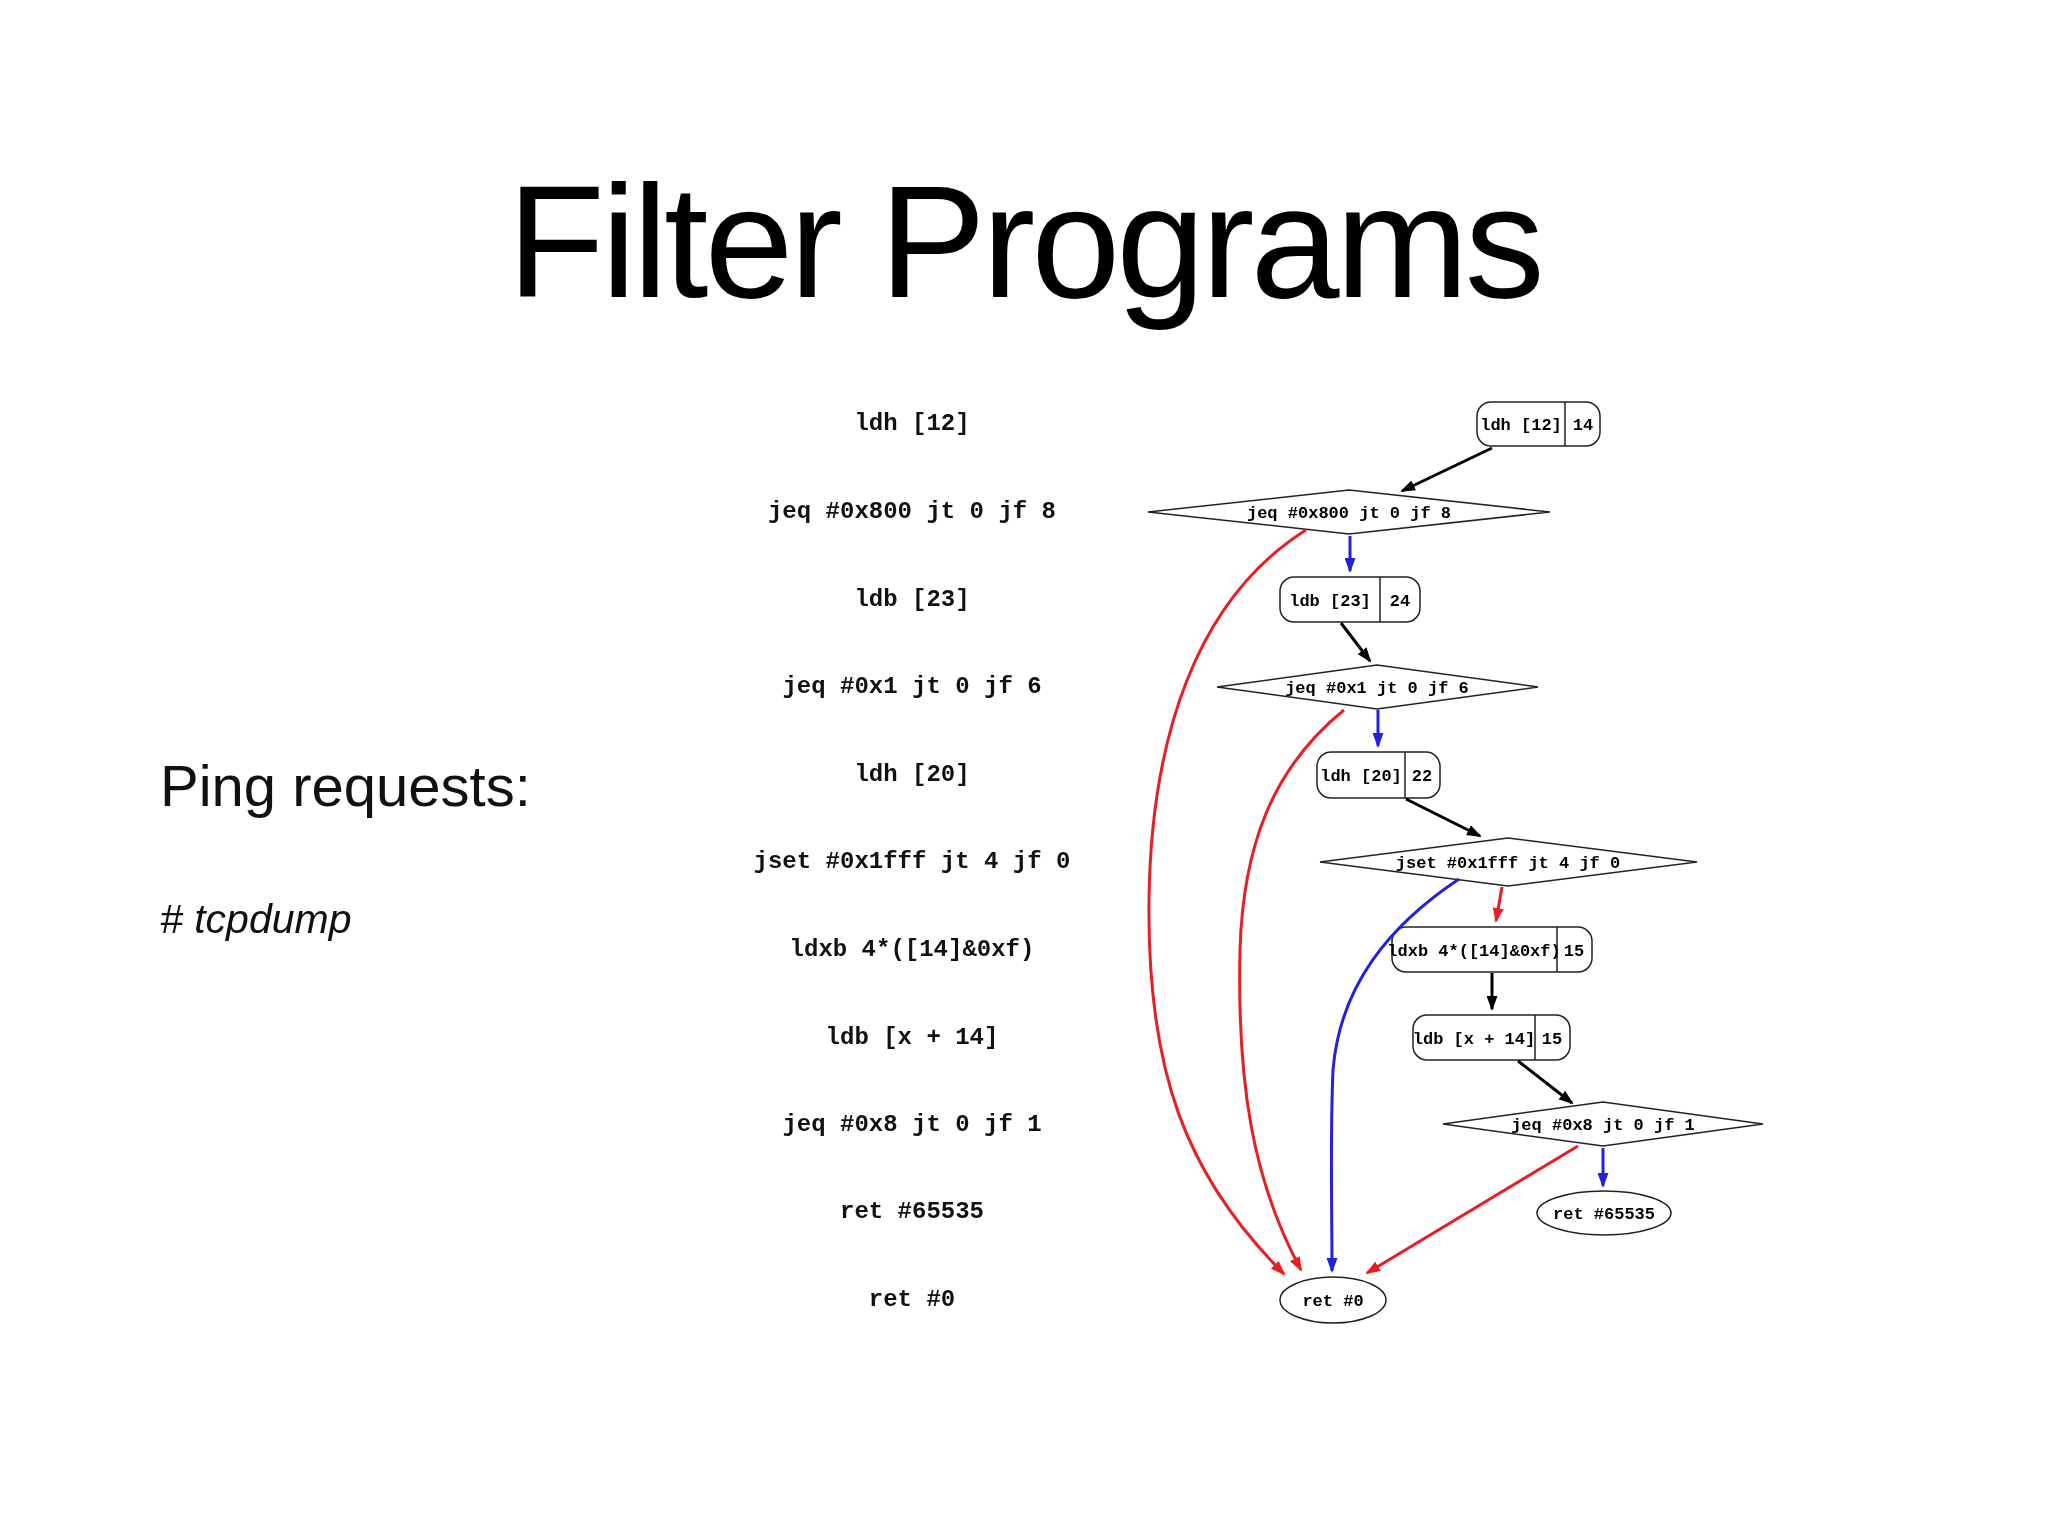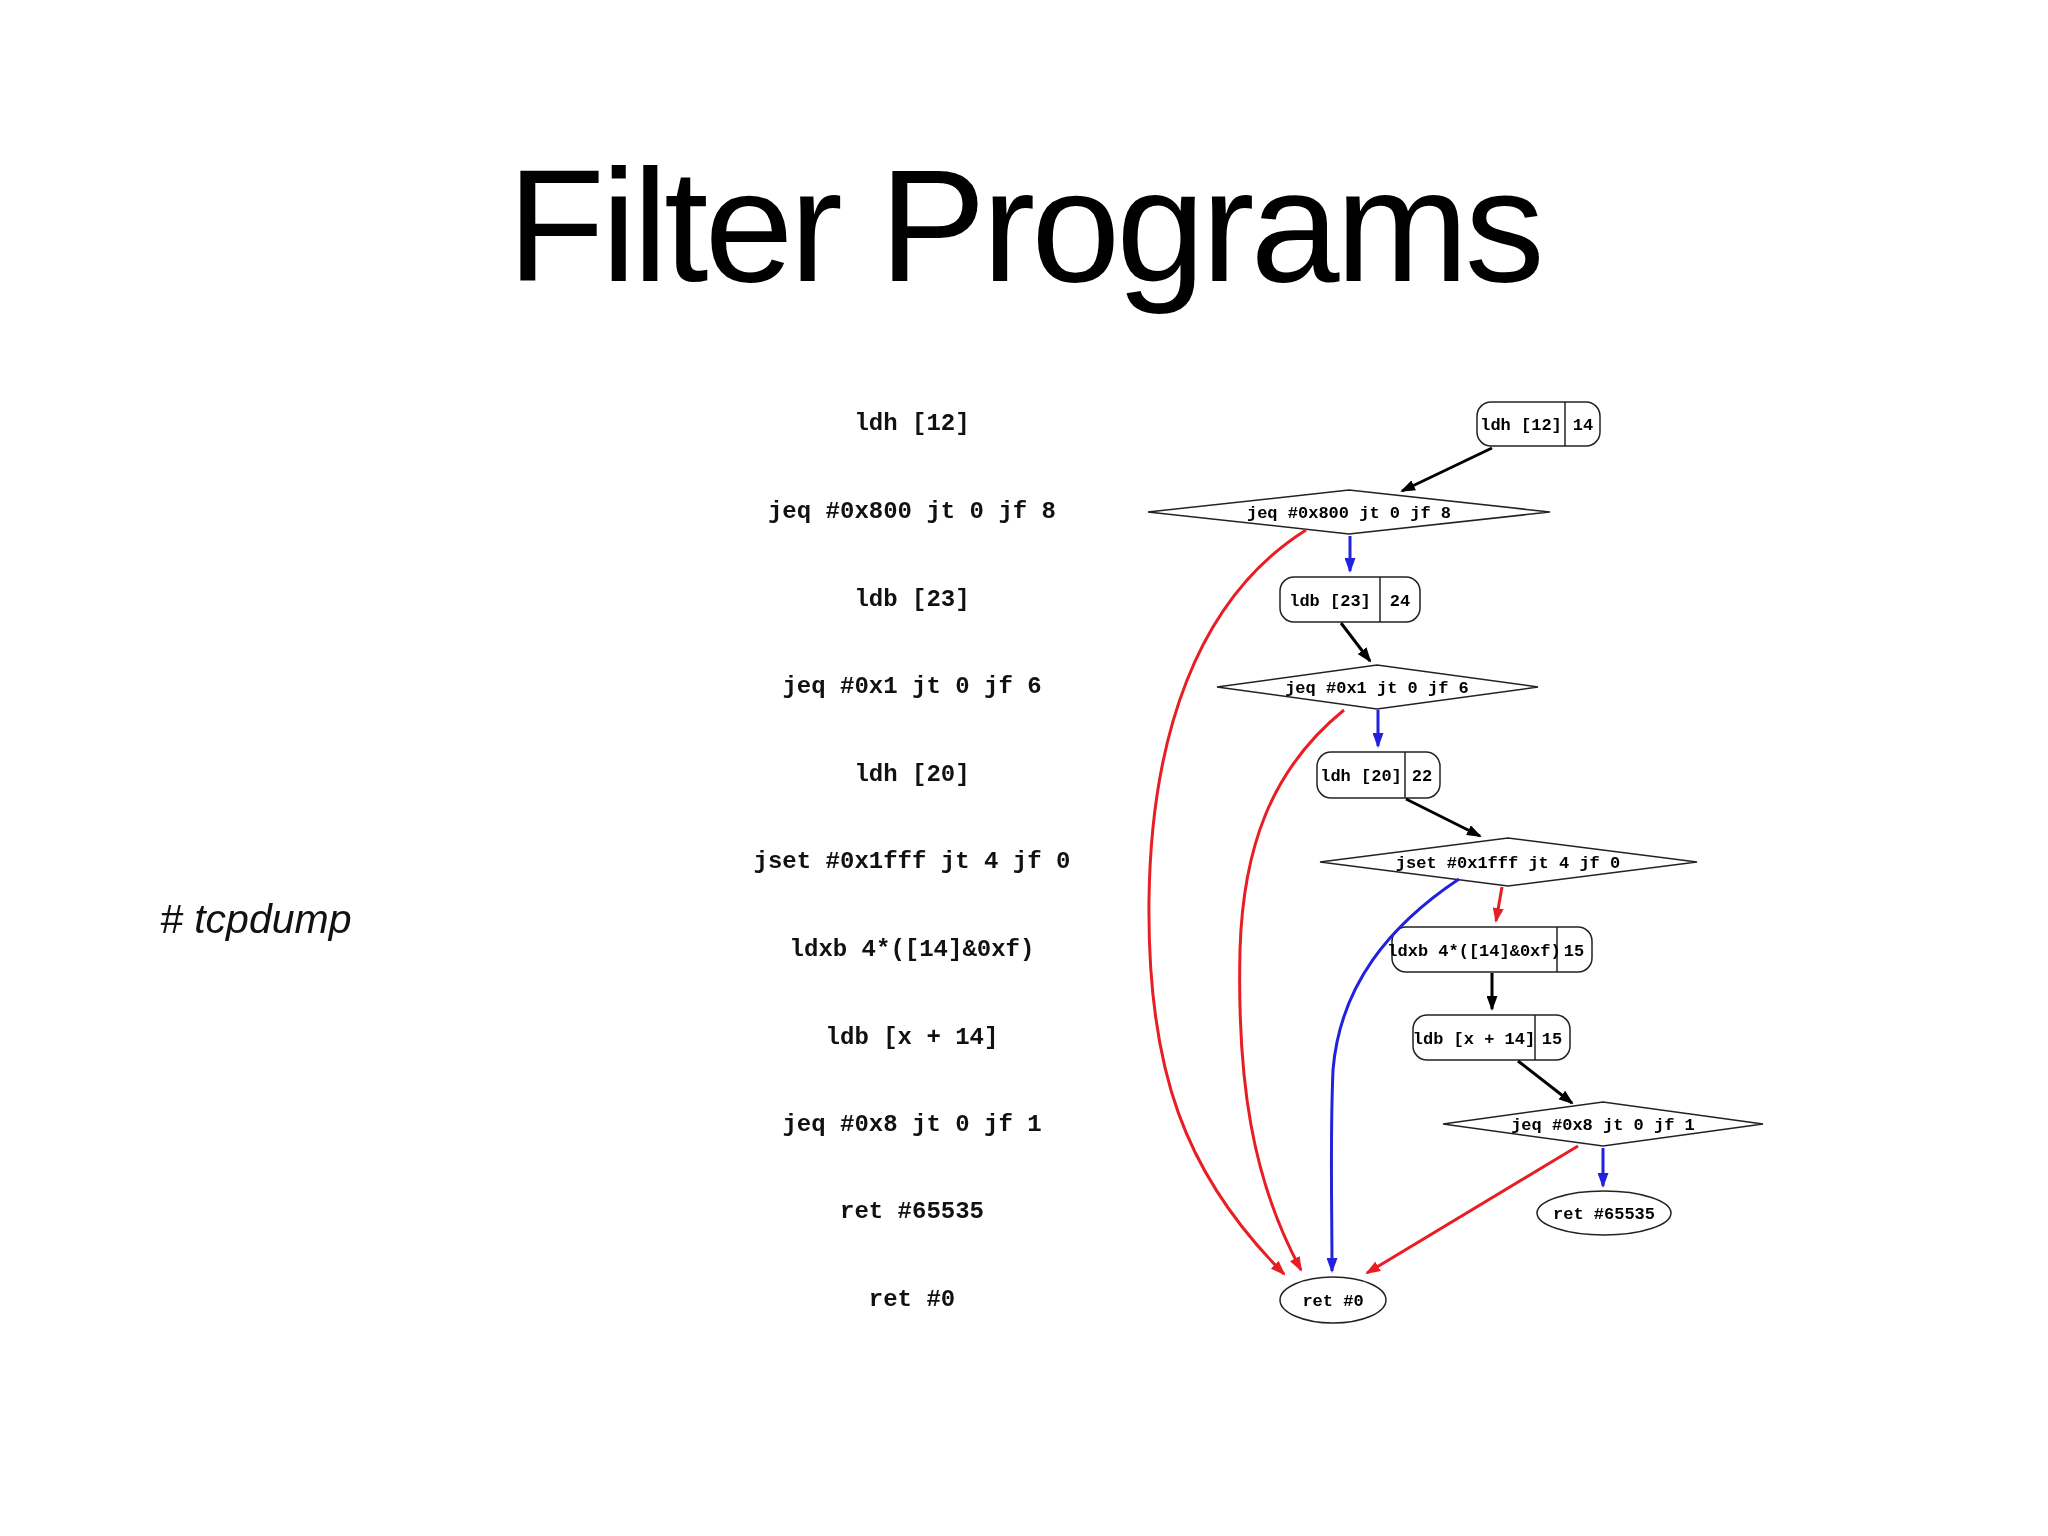--- a/index.html
+++ b/index.html
@@ -1,36 +1,37 @@
 <!DOCTYPE html>
 <html><head>
 <meta charset="utf-8">
 <style>
   html,body{margin:0;padding:0;background:#ffffff;}
   .slide{position:relative;width:2048px;height:1536px;background:#ffffff;overflow:hidden;
          font-family:"Liberation Sans",sans-serif;color:#000;}
-  .title{position:absolute;top:142px;left:0;width:2048px;text-align:center;
+  .title{position:absolute;top:158px;left:0;width:2048px;text-align:center;
          font-size:160px;font-weight:100;letter-spacing:-4px;line-height:1.05;color:#000;}
   .left-heading{position:absolute;top:752px;left:160px;font-size:58px;color:#111;}
   .command{position:absolute;top:884px;left:160px;font-size:41px;font-style:italic;
            line-height:70px;color:#111;}
   .ins{position:absolute;left:412px;width:1000px;text-align:center;height:30px;line-height:30px;
        font-family:"Liberation Mono",monospace;font-weight:700;font-size:24px;color:#111;}
   svg text{font-family:"Liberation Mono",monospace;font-weight:700;font-size:17px;fill:#000;}
   svg .shape{fill:#ffffff;stroke:#222;stroke-width:1.5;}
   svg .divline{stroke:#222;stroke-width:1.5;}
   svg .edge{fill:none;stroke-width:3;}
 </style>
 </head>
 <body>
 
 <div class="slide">
 
   <div class="title">Filter Programs</div>
 
+  <div class="left-heading">Ping requests:</div>
 
   <div class="command">
     <div># tcpdump</div>
   </div>
 
   <div class="ins" style="top:409px">ldh [12]</div>
   <div class="ins" style="top:497px">jeq #0x800 jt 0 jf 8</div>
   <div class="ins" style="top:585px">ldb [23]</div>
   <div class="ins" style="top:672px">jeq #0x1 jt 0 jf 6</div>
   <div class="ins" style="top:760px">ldh [20]</div>

